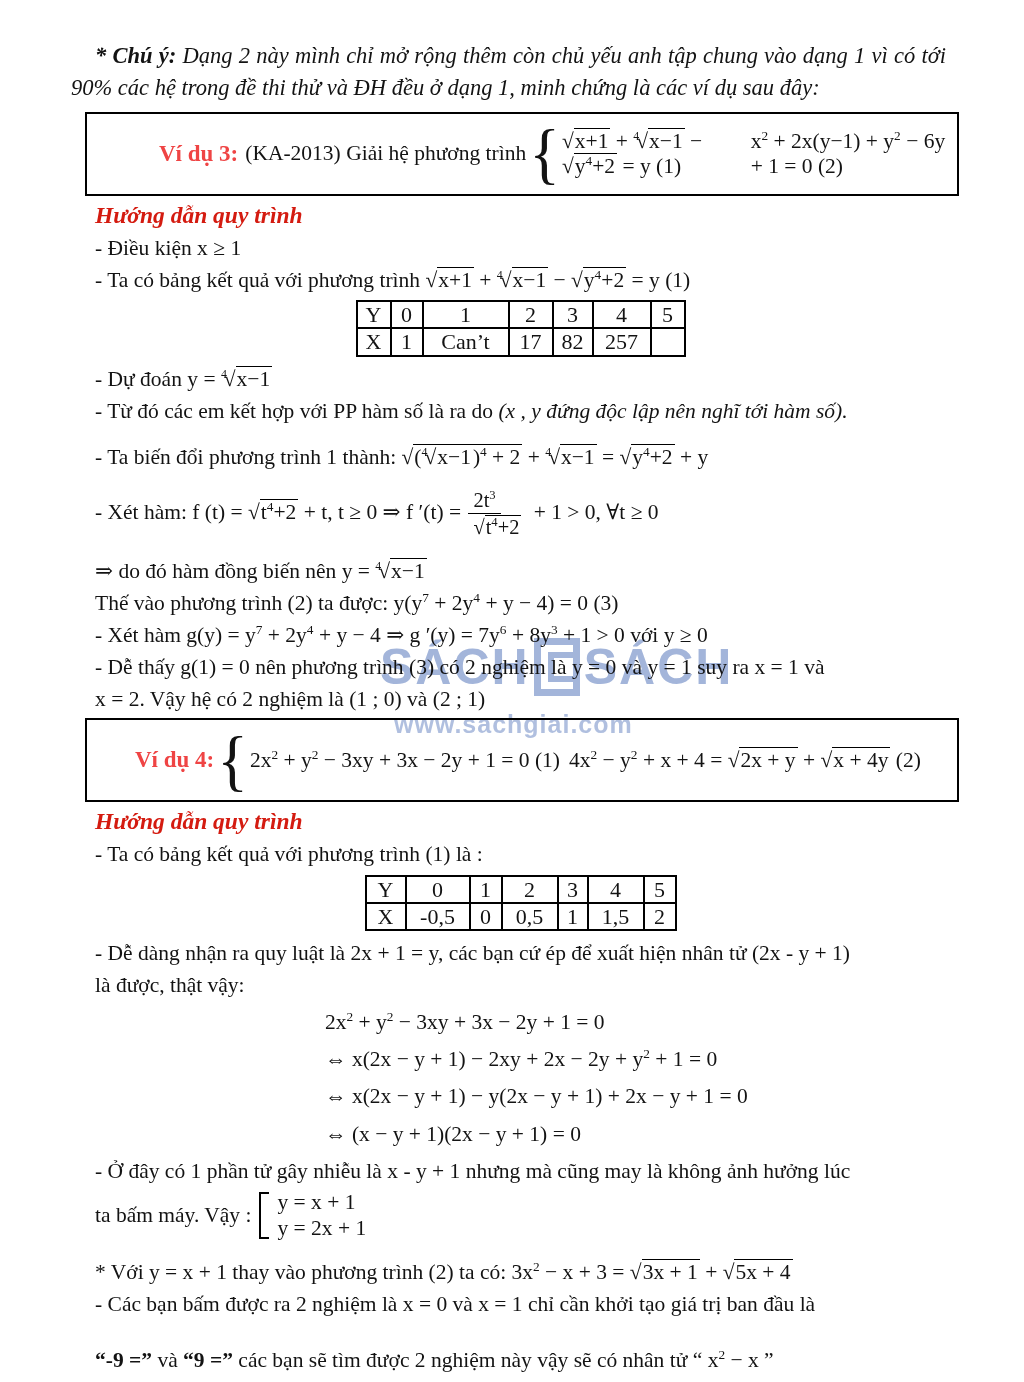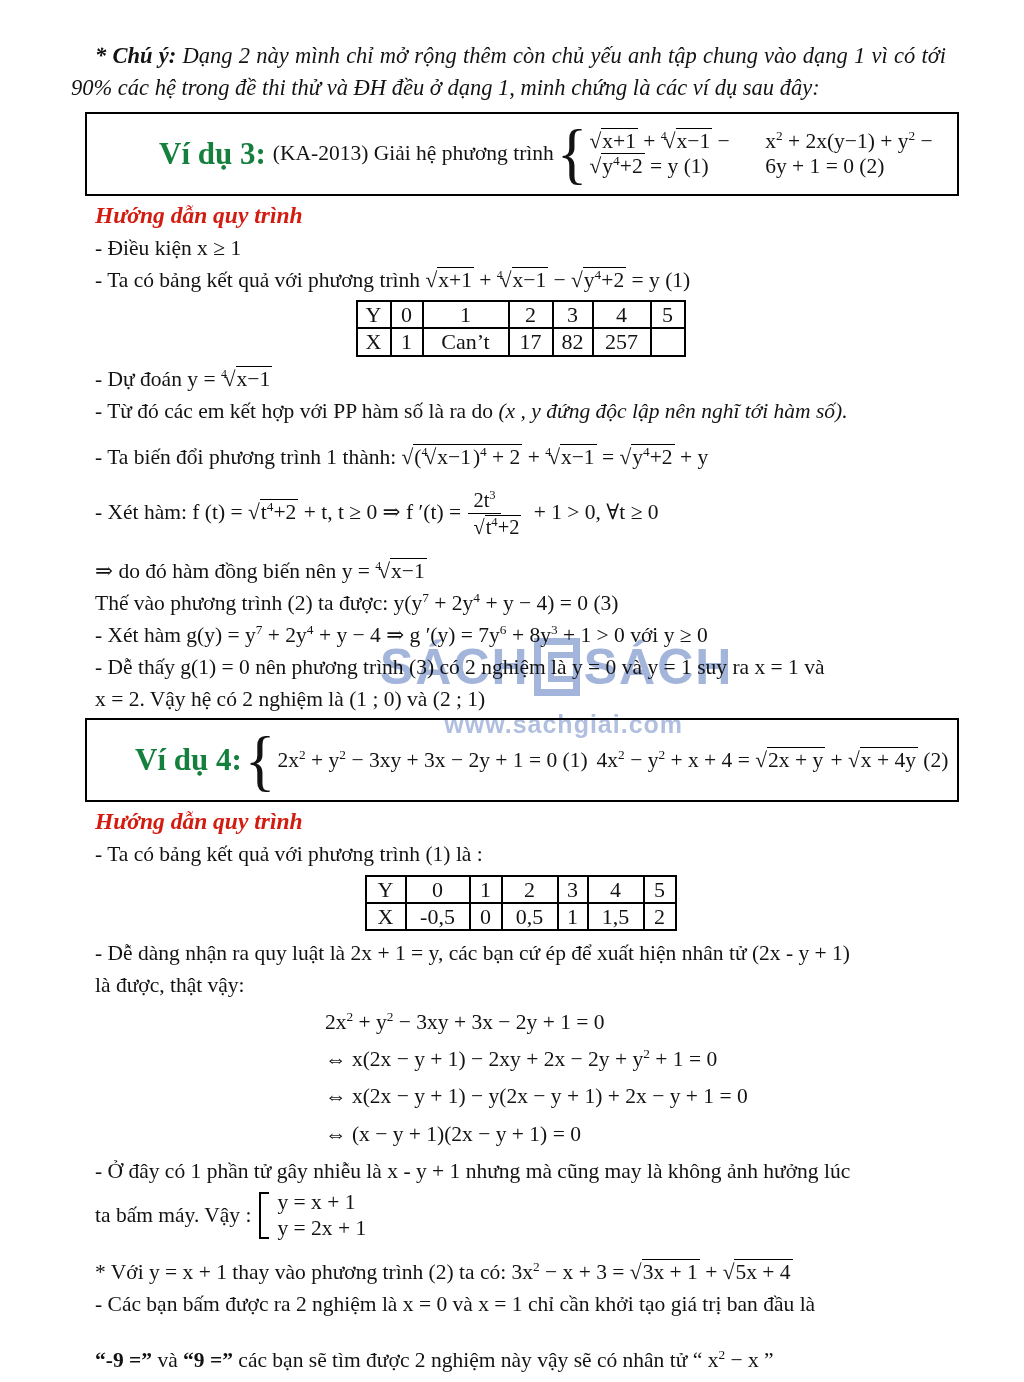--- a/index.html
+++ b/index.html
@@ -15,30 +15,30 @@
   
   .wm { position:absolute; left:380px; top:638px; z-index:0; color:#a3b5da; }
   .wm-row { display:flex; align-items:center; font-weight:bold;
             font-size:50px; letter-spacing:2px; line-height:1;
             font-family:"Liberation Sans",sans-serif; }
   .wm-logo { width:46px; height:58px; border:7px solid #a3b5da; margin:0 4px;
              position:relative; display:inline-block; }
   .wm-logo-inner { position:absolute; left:7px; top:7px; width:26px; height:30px;
              border:6px solid #a3b5da; border-right:none; }
   .wm-url { font-size:25px; letter-spacing:1px; margin:14px 0 0 14px;
-            font-family:"Liberation Sans",sans-serif; font-weight:bold; opacity:.85;text-align:center; }
+            font-family:"Liberation Sans",sans-serif; font-weight:bold; opacity:.85; }
 
   .note { font-style:italic; font-size:22.5px; line-height:1.42;
           margin:0 0 8px -24px; text-indent:24px; text-align:justify; }
   .note-prefix { font-weight:bold; }
 
   .exbox { border:2px solid #000; margin:4px 0 6px -10px; width:874px;
            min-height:84px; padding:5px 8px; display:flex; align-items:center;
            background:transparent; }
-  .ex-label { color:#15803d; font-weight:bold; font-size:31px; white-space:nowrap; }
+  .ex-label { color:#ef4444; font-weight:bold; font-size:23px; white-space:nowrap; }
   .box3 .ex-label { margin-left:64px; }
   .box4 .ex-label { margin-left:40px; }
   .ex-intro { margin-left:7px; white-space:nowrap; }
 
   .sys { display:inline-flex; align-items:center; vertical-align:middle; margin-left:3px; }
   .sys-brace { line-height:.8; font-weight:400; margin-right:2px; transform:scaleY(1.05); }
   .sys-brace::before { content:"{"; font-size:64px; }
   .sys-eqs { display:flex; flex-direction:row; gap:9px; text-align:left; }
 
   .heading { color:#d41b10; font-weight:bold; font-style:italic;

